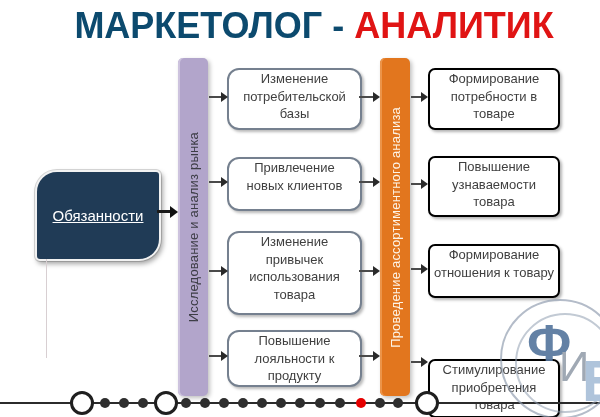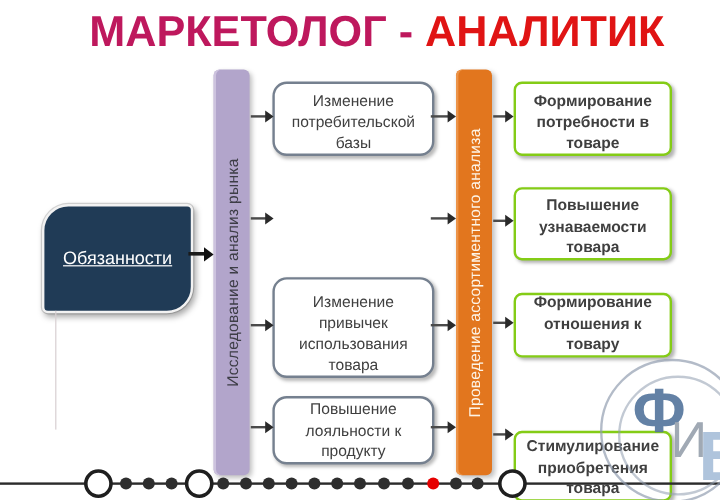--- a/index.html
+++ b/index.html
@@ -5,21 +5,21 @@
   html,body{margin:0;padding:0;background:#fff;}
   #slide{
     position:relative;width:600px;height:417px;background:#ffffff;overflow:hidden;
     font-family:"Liberation Sans","DejaVu Sans",sans-serif;
   }
   
   .title{
     position:absolute;left:0;top:5px;width:600px;text-align:center;
     font-size:36px;font-weight:bold;letter-spacing:0px;white-space:nowrap;
   }
-  .title .t-black{color:#be185d;margin-left:28px;}
+  .title .t-black{color:#0c4a6e;margin-left:28px;}
   .title .t-red{color:#e01414;}
 
   
   .duty{
     position:absolute;left:35px;top:170px;width:122px;height:87px;
     background:#203b56;border:2px solid #f2f2f2;
     border-radius:22px 5px 22px 5px;
     box-shadow:2px 3px 5px rgba(0,0,0,0.35), 0 0 0 1px #d9d9d9;
     display:flex;align-items:center;justify-content:center;
     color:#ffffff;font-size:15px;text-decoration:underline;
@@ -47,32 +47,31 @@
   .vbar-purple .vtext{color:#3d3d46;}
   .vbar-orange{
     left:380px;background:#e2761e;
     box-shadow:inset 2px 0 0 #ec9449, 2px 2px 4px rgba(0,0,0,0.25);
   }
   .vbar-orange .vtext{color:#fdf4e7;}
 
   
   .fbox{
     position:absolute;background:#ffffff;
-    display:flex;align-items:flex-end;justify-content:center;text-align:center;
+    display:flex;align-items:flex-start;justify-content:center;text-align:center;
     color:#3f3f3f;font-size:13px;line-height:1.35;
   }
   .fbox .lbl{white-space:pre-line;}
   .mid{
     left:227px;width:131px;border:2px solid #75808f;border-radius:12px;
     box-shadow:2px 2px 3px rgba(0,0,0,0.28);
   }
   .rgt{
-    left:428px;width:128px;border:2px solid #84cc16;border-radius:7px;
+    left:428px;width:128px;border:2px solid #000000;border-radius:7px;
     box-shadow:2px 2px 3px rgba(0,0,0,0.3);
-    font-weight:bold;
   }
   .mid1{top:68px;height:58px;}   .mid2{top:157px;height:50px;}
   .mid3{top:231px;height:80px;}  .mid4{top:330px;height:53px;}
   .rgt1{top:68px;height:58px;}   .rgt2{top:156px;height:57px;}
   .rgt3{top:244px;height:50px;}  .rgt4{top:335px;height:55px;margin-top:24px;}
 
   
   .arrow{position:absolute;height:12px;}
   .arrow .shaft{position:absolute;left:0;top:5px;height:2px;background:#4a4a4a;}
   .arrow .head{
@@ -124,20 +123,24 @@
     <span class="vtext">Исследование и анализ рынка</span>
   </div>
   <div class="vbar vbar-orange">
     <span class="vtext">Проведение ассортиментного анализа</span>
   </div>
 
   <div class="fbox mid mid1">
       <span class="lbl">Изменение
 потребительской
 базы</span>
+    </div>
+  <div class="fbox mid mid2">
+      <span class="lbl">Привлечение
+новых клиентов</span>
     </div>
   <div class="fbox mid mid3">
       <span class="lbl">Изменение
 привычек
 использования
 товара</span>
     </div>
   <div class="fbox mid mid4">
       <span class="lbl">Повышение
 лояльности к

